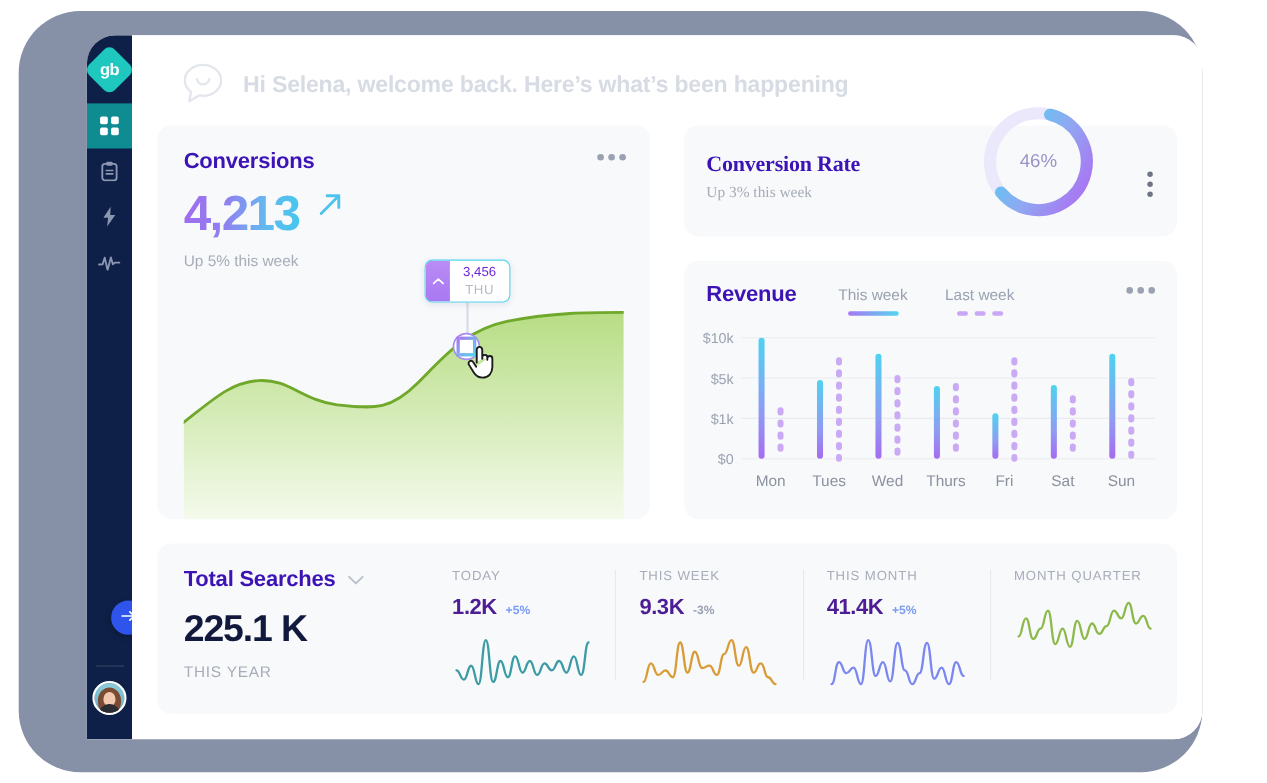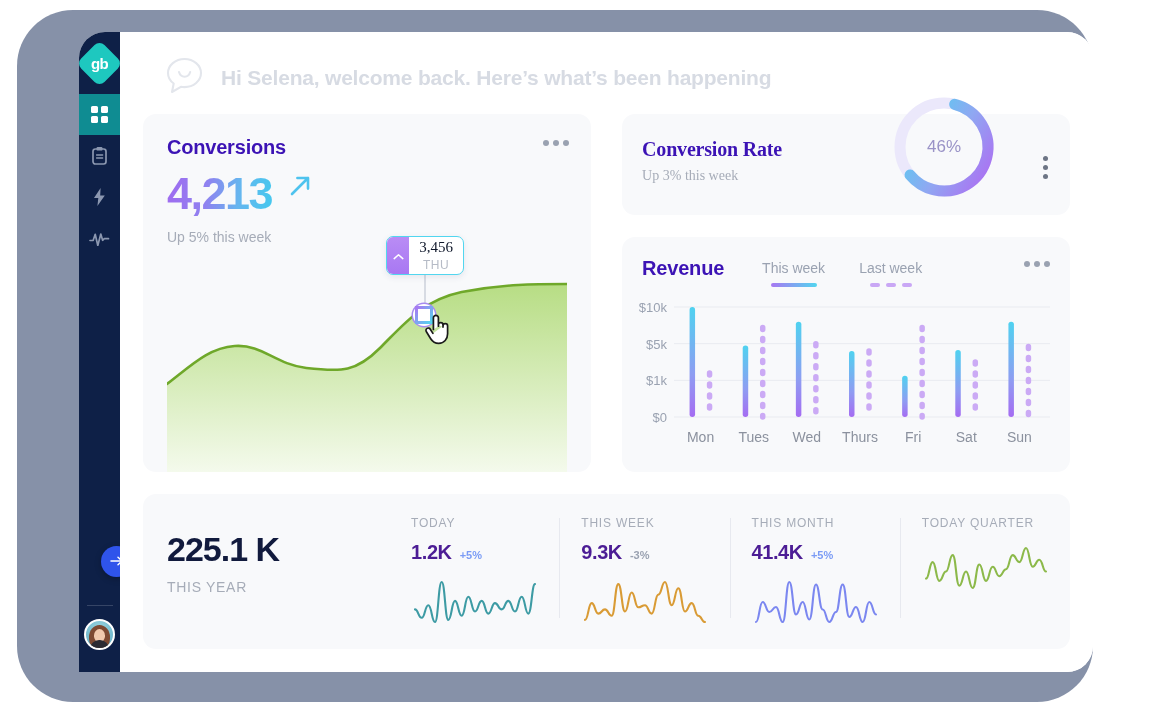--- a/index.html
+++ b/index.html
@@ -124,21 +124,21 @@
     width: 78px; height: 39px; border-radius: 7px;
     border: 1.6px solid #52d6ef; background: #ffffff;
     display:flex; overflow:hidden; box-shadow: 0 2px 6px rgba(60,60,110,.10);
     z-index: 5;
   }
   .tooltip .tt-left {
     width: 22px; background: linear-gradient(180deg,#b98cf5,#a878f2);
     display:flex; align-items:center; justify-content:center;
   }
   .tooltip .tt-body { flex:1; display:flex; flex-direction:column; align-items:center; justify-content:center; }
-  .tooltip .tt-val { font-size: 15px; color:#0f172a; font-weight:500; line-height:1;font-family:Liberation Serif, serif; }
+  .tooltip .tt-val { font-size: 12px; color:#6d28d9; font-weight:500; line-height:1; }
   .tooltip .tt-day { font-size: 12px; color:#b6bbc6; letter-spacing: .5px; margin-top:3px; }
   .tooltip-stem {
     position:absolute; left: 281px; top:161px; width:1.5px; height: 38px;
     background:#d7dbe3; z-index:4;
   }
   .dot-marker {
     position:absolute; left: 272px; top: 192px; width: 18px; height:18px;
     border-radius:50%; background:#ffffff; border: 3px solid; 
     border-image: linear-gradient(135deg,#a878f2,#52d6ef) 1;
     box-shadow: 0 0 0 2px #ffffff, 0 0 0 3.5px #a78bf0;
@@ -432,20 +432,28 @@
                     <line x1="392.42857142857144" x2="392.42857142857144" y1="47.41666666666667" y2="118" stroke="#cbaaf5" stroke-width="5.5" stroke-linecap="round" stroke-dasharray="2 9"></line>
                     <text x="383.42857142857144" y="143" text-anchor="middle" fill="#8b919e" font-size="14" font-family="&quot;Liberation Sans&quot;, sans-serif">Sun</text>
                   </svg>
               </div>
             </div>
           </div>
         </div>
 
         <div class="card card-bottom">
           <div class="ts-left">
+            <div class="ts-title-row">
+              <div class="ts-title">Total Searches</div>
+              <span>
+                <svg width="15" height="9" viewBox="0 0 15 9" fill="none">
+                  <path d="M1.3 1.4l6.2 6 6.2-6" stroke="#b9bfcb" stroke-width="1.7" stroke-linecap="round" stroke-linejoin="round"></path>
+                </svg>
+              </span>
+            </div>
             <div class="ts-big">225.1 K</div>
             <div class="ts-sub">THIS YEAR</div>
           </div>
 
           <div class="stats">
             <div class="stat">
               <div class="stat-label">TODAY</div>
               <div class="stat-val-row">
                 <span class="stat-val">1.2K</span>
                 <span class="stat-delta" style="color: rgb(123, 156, 245);">+5%</span>
@@ -474,21 +482,21 @@
                 <span class="stat-val">41.4K</span>
                 <span class="stat-delta" style="color: rgb(123, 156, 245);">+5%</span>
               </div>
               <div class="spark">
                 <svg class="sparkline" width="128" height="48" viewBox="0 0 128 48">
                     <path d="M4.0,44.0 C7.3,44.0 7.3,24.0 10.7,24.0 C14.0,24.0 14.0,34.0 17.3,34.0 C20.7,34.0 20.7,29.0 24.0,29.0 C27.3,29.0 27.3,44.0 30.7,44.0 C34.0,44.0 34.0,4.0 37.3,4.0 C40.7,4.0 40.7,36.5 44.0,36.5 C47.3,36.5 47.3,24.0 50.7,24.0 C54.0,24.0 54.0,41.5 57.3,41.5 C60.7,41.5 60.7,6.5 64.0,6.5 C67.3,6.5 67.3,31.5 70.7,31.5 C74.0,31.5 74.0,44.0 77.3,44.0 C80.7,44.0 80.7,34.0 84.0,34.0 C87.3,34.0 87.3,6.5 90.7,6.5 C94.0,6.5 94.0,39.0 97.3,39.0 C100.7,39.0 100.7,29.0 104.0,29.0 C107.3,29.0 107.3,44.0 110.7,44.0 C114.0,44.0 114.0,24.0 117.3,24.0 C120.7,24.0 120.7,36.5 124.0,36.5" fill="none" stroke="#7b87f0" stroke-width="2.1" stroke-linecap="round" stroke-linejoin="round"></path>
                   </svg>
               </div>
             </div>
             <div class="stat">
-              <div class="stat-label">TODAY QUARTER</div>
+              <div class="stat-label">MONTH QUARTER</div>
               <div class="spark">
                 <svg class="sparkline" width="128" height="48" viewBox="0 0 128 48">
                     <path d="M4.0,34.6 C7.3,34.6 7.3,18.1 10.7,18.1 C14.0,18.1 14.0,36.9 17.3,36.9 C20.7,36.9 20.7,27.5 24.0,27.5 C27.3,27.5 27.3,11.1 30.7,11.1 C34.0,11.1 34.0,41.6 37.3,41.6 C40.7,41.6 40.7,27.5 44.0,27.5 C47.3,27.5 47.3,44.0 50.7,44.0 C54.0,44.0 54.0,20.5 57.3,20.5 C60.7,20.5 60.7,36.9 64.0,36.9 C67.3,36.9 67.3,22.8 70.7,22.8 C74.0,22.8 74.0,32.2 77.3,32.2 C80.7,32.2 80.7,25.2 84.0,25.2 C87.3,25.2 87.3,11.1 90.7,11.1 C94.0,11.1 94.0,18.1 97.3,18.1 C100.7,18.1 100.7,4.0 104.0,4.0 C107.3,4.0 107.3,22.8 110.7,22.8 C114.0,22.8 114.0,15.8 117.3,15.8 C120.7,15.8 120.7,27.5 124.0,27.5" fill="none" stroke="#8cb94a" stroke-width="2.1" stroke-linecap="round" stroke-linejoin="round"></path>
                   </svg>
               </div>
             </div>
           </div>
         </div>
 
       </div>

